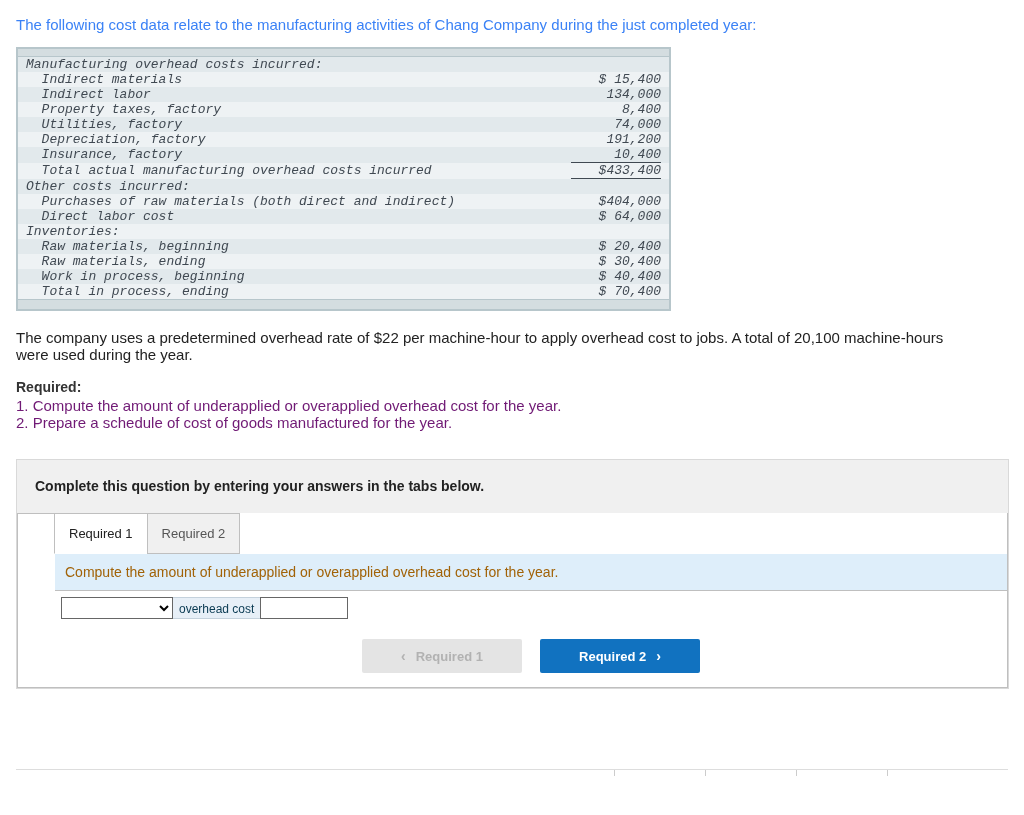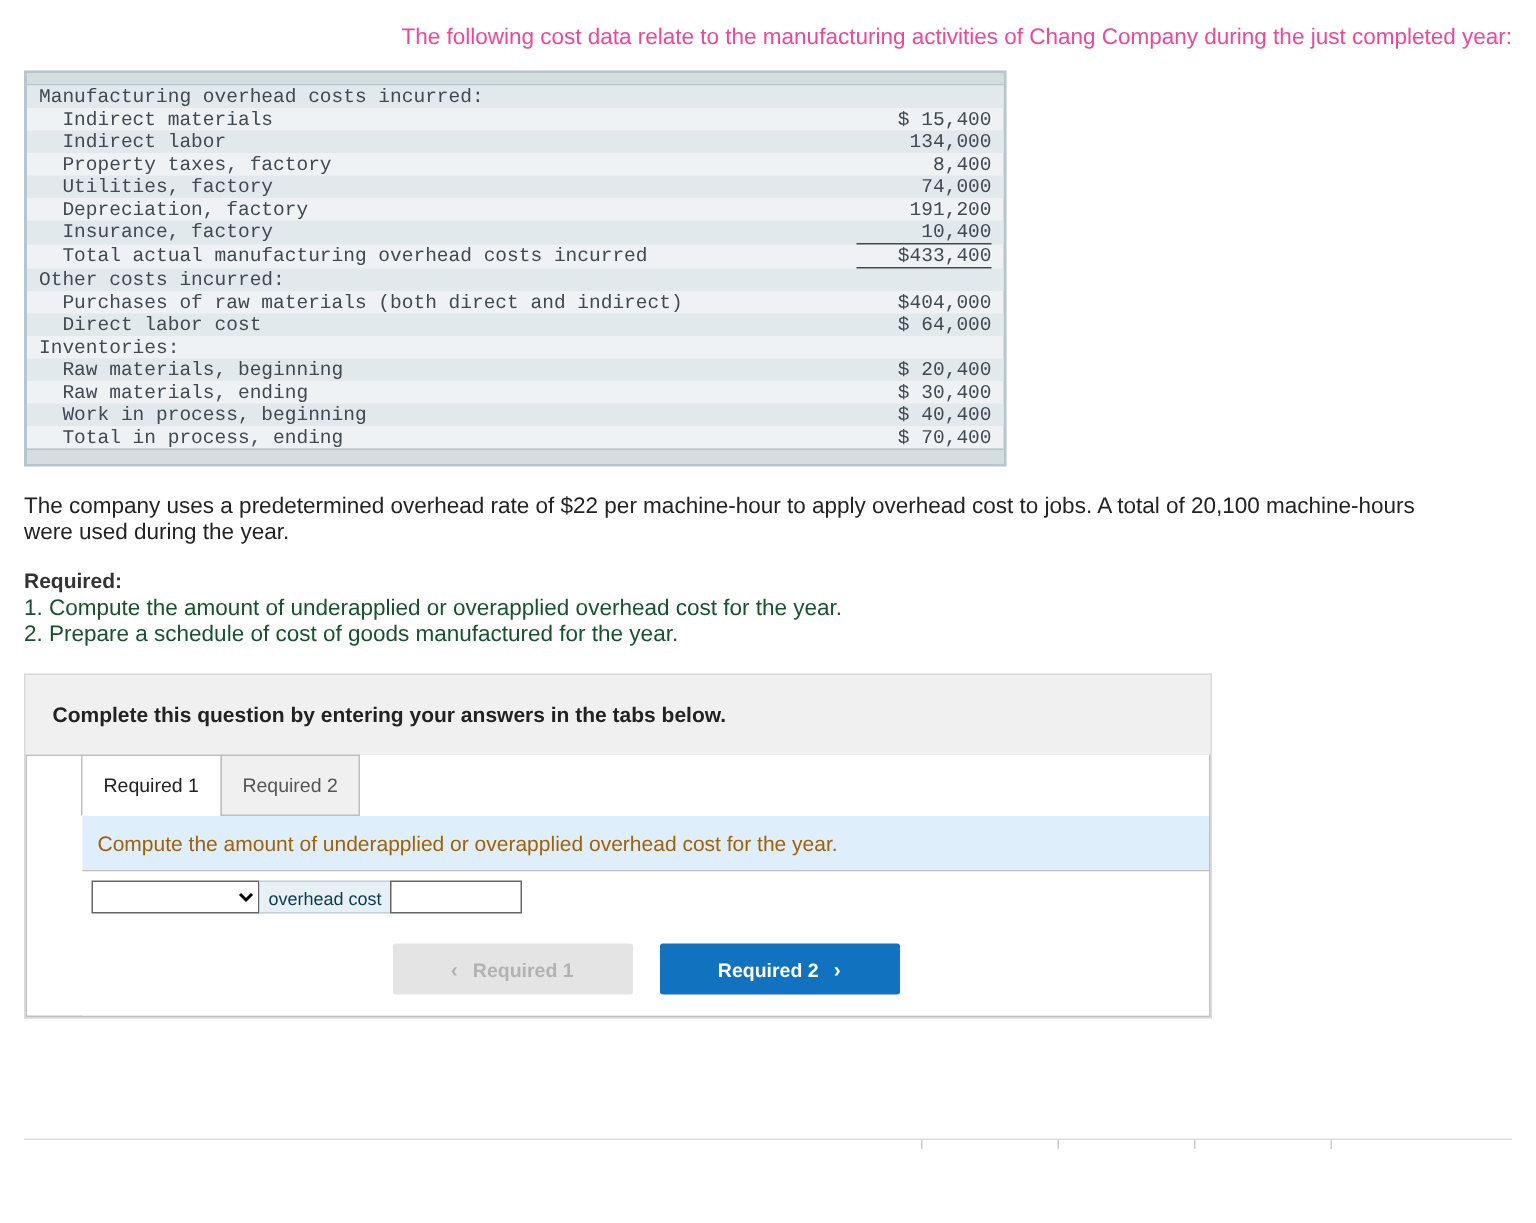--- a/index.html
+++ b/index.html
@@ -4,51 +4,52 @@
   <style>
     * { box-sizing: border-box; margin: 0; padding: 0; }
     body {
       font-family: Arial, Helvetica, sans-serif;
       font-size: 14px;
       color: #333;
       padding: 16px;
       width: 1024px;
       background: #fff;
     }
-    .intro { margin-bottom: 14px; font-size: 15px; color: #ec4899; text-align: right; }
+    .intro { margin-bottom: 14px; font-size: 15px; color: #3b82f6; }
     .cost-table {
       width: 655px;
       border: 2px solid #b7c6cb;
       font-family: "Courier New", monospace;
       font-size: 13px;
       color: #404952;
       background: #eef2f4;
       margin-bottom: 18px;
+      font-style: italic;
     }
     .cost-table .toprule { height: 8px; background: #d4dde0; border-bottom: 1px solid #b7c6cb; }
     .cost-table .row {
       display: flex;
       padding: 0 8px;
       line-height: 15px;
     }
     .cost-table .row.shade { background: #e2e9ec; }
     .cost-table .lbl { flex: 1; white-space: pre; }
     .cost-table .val { width: 90px; text-align: right; white-space: pre; }
     .cost-table .val.underline { border-bottom: 1px solid #404952; }
     .cost-table .botrule { height: 10px; background: #d4dde0; border-top: 1px solid #b7c6cb; }
 
     .narr { margin: 12px 0 16px; font-size: 15px; color: #222; max-width: 960px; }
     .req-title { font-weight: bold; margin-bottom: 2px; }
-    .req-line { font-size: 15px; color: #14532d; }
+    .req-line { font-size: 15px; color: #701a75; }
 
     .answer-box {
-      width: 792px;
+      width: 993px;
       background: #f0f0f0;
       border: 1px solid #d9d9d9;
-      margin-top: 18px;
+      margin-top: 28px;
     }
     .answer-box .instr {
       font-weight: bold;
       font-size: 14px;
       padding: 18px 18px 20px;
       color: #222;
     }
     .tabs {
       display: flex;
       background: #fff;

